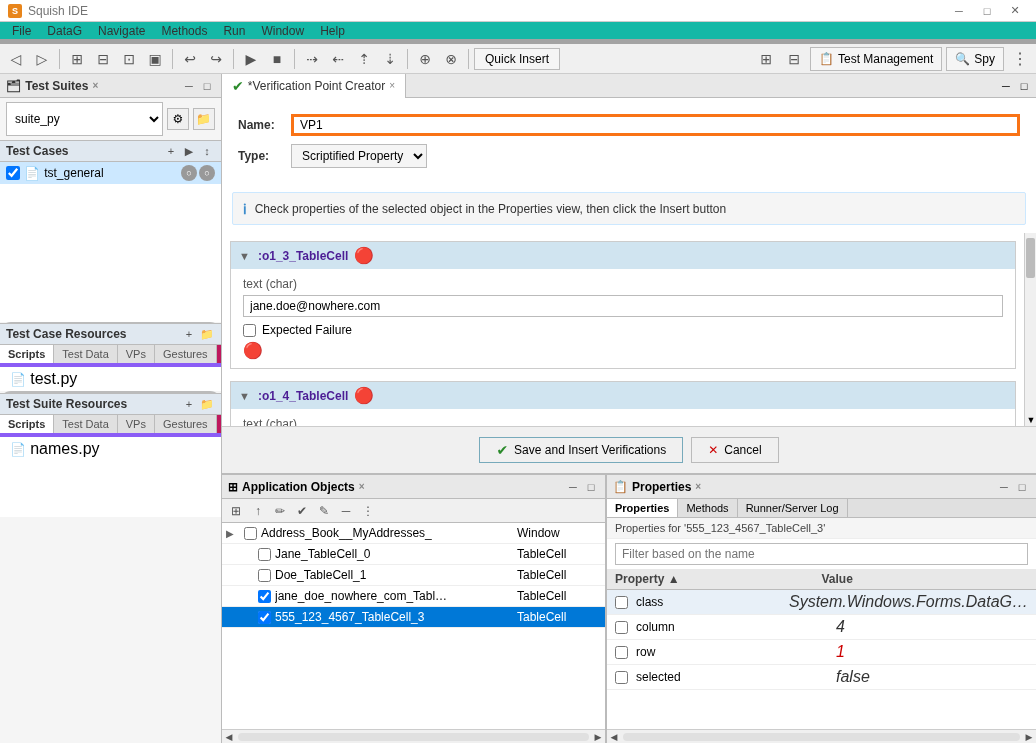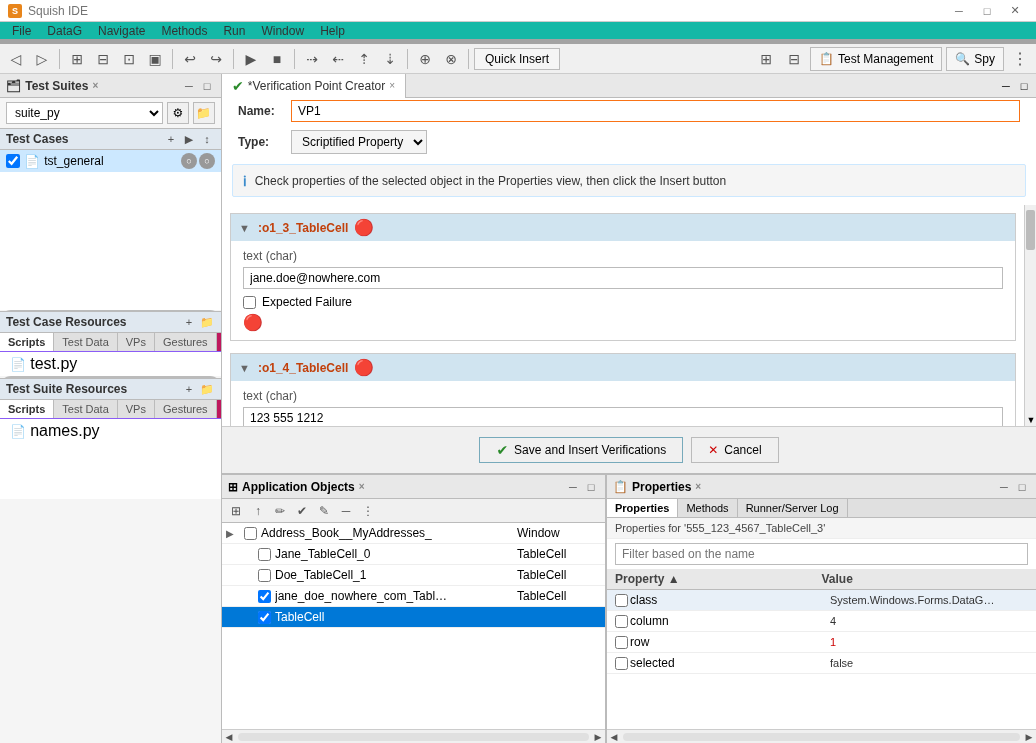--- a/index.html
+++ b/index.html
@@ -30,40 +30,40 @@
     
     .left-panel { width: 222px; display: flex; flex-direction: column; border-right: 1px solid #bbb; background: #f5f5f5; }
 
     
     .panel-header { background: #e8e8e8; border-bottom: 1px solid #bbb; height: 24px; display: flex; align-items: center; padding: 0 6px; font-weight: bold; font-size: 11px; color: #333; gap: 4px; }
     .panel-header-controls { margin-left: auto; display: flex; gap: 2px; }
     .ph-btn { width: 16px; height: 16px; border: none; background: transparent; cursor: pointer; font-size: 11px; color: #555; display: flex; align-items: center; justify-content: center; }
 
     
     .suite-row { padding: 4px 6px; display: flex; gap: 4px; align-items: center; }
-    .suite-select { flex: 1; height: 22px; border: 1px solid #bbb; background: #fff; padding: 0 4px; font-size: 12px; }
+    .suite-select { flex: 1; height: 34px; border: 1px solid #bbb; background: #fff; padding: 0 4px; font-size: 12px; }
     .suite-btn { width: 22px; height: 22px; border: 1px solid #bbb; background: #f0f0f0; cursor: pointer; display: flex; align-items: center; justify-content: center; }
 
     
     .section-header { background: #e0e8f0; border-top: 1px solid #bbb; border-bottom: 1px solid #bbb; height: 22px; display: flex; align-items: center; padding: 0 6px; font-weight: bold; font-size: 11px; color: #333; }
     .section-header-controls { margin-left: auto; display: flex; gap: 2px; }
 
     
     .test-cases-list { flex: 1; overflow-y: auto; background: #fff; min-height: 50px; max-height: 160px; }
     .test-case-item { display: flex; align-items: center; padding: 3px 6px; gap: 4px; cursor: pointer; }
     .test-case-item.selected { background: #cce8ff; }
     .tc-checkbox { width: 14px; height: 14px; }
     .tc-icon { color: #d4a000; font-size: 13px; }
     .tc-name { font-size: 12px; }
     .tc-run-btns { margin-left: auto; display: flex; gap: 2px; }
     .tc-run-btn { width: 16px; height: 16px; border-radius: 50%; border: none; cursor: pointer; font-size: 9px; display: flex; align-items: center; justify-content: center; }
     .tc-run-btn.gray { background: #999; color: #fff; }
 
     
-    .tab-bar { display: flex; background: #be185d; border-bottom: 1px solid #8b5cf6; }
+    .tab-bar { display: flex; background: #be185d; border-bottom: 4px solid #8b5cf6; }
     .tab { padding: 3px 8px; cursor: pointer; font-size: 11px; border-right: 1px solid #bbb; background: #e0e0e0; color: #555; }
     .tab.active { background: #fff; color: #333; font-weight: bold; }
 
     
     .file-tree { flex: 1; background: #fff; overflow-y: auto; }
     .file-item { display: flex; align-items: center; padding: 3px 10px; gap: 4px; cursor: pointer; }
     .file-icon { color: #e8851b; font-size: 13px; }
     .file-name { font-size: 16px; }
 
     
@@ -75,35 +75,35 @@
     
     .editor-tabs { background: #e8e8e8; border-bottom: 1px solid #bbb; height: 24px; display: flex; align-items: center; }
     .editor-tab { padding: 4px 10px; cursor: pointer; font-size: 12px; border-right: 1px solid #bbb; background: #e0e0e0; color: #555; display: flex; align-items: center; gap: 4px; height: 24px; }
     .editor-tab.active { background: #fff; color: #333; }
     .editor-tab-close { font-size: 10px; color: #888; cursor: pointer; }
     .editor-tab-controls { margin-left: auto; display: flex; align-items: center; gap: 2px; padding-right: 4px; }
     .etc-btn { width: 16px; height: 16px; border: none; background: transparent; cursor: pointer; font-size: 11px; }
 
     
     .vp-panel { flex: 1; background: #fff; overflow: hidden; display: flex; flex-direction: column; }
-    .vp-form { padding: 2px 16px; background: #fff; }
+    .vp-form { padding: 16px 16px; background: #fff; }
     .vp-form-row { display: flex; align-items: center; margin-bottom: 8px; gap: 8px; }
     .vp-label { width: 45px; font-size: 12px; color: #333; font-weight: bold; }
-    .vp-input { flex: 1; height: 22px; border: 1px solid #f97316; padding: 0 6px; font-size: 12px; }
+    .vp-input { flex: 1; height: 22px; border: 3px solid #f97316; padding: 0 6px; font-size: 12px; }
     .vp-select { height: 24px; border: 1px solid #bbb; background: #f5f5f5; padding: 0 6px; font-size: 12px; cursor: pointer; }
     .vp-select-wrapper { display: flex; align-items: center; gap: 4px; }
 
     
     .info-bar { background: #f5f5f5; border: 1px solid #cce8ff; margin: 0 10px 8px; padding: 6px 10px; display: flex; align-items: center; gap: 8px; font-size: 12px; color: #333; border-radius: 2px; }
     .info-icon { color: #3c8ccc; font-size: 14px; font-weight: bold; }
 
     
     .vp-block { margin-bottom: 12px; border: 1px solid #ccc; background: #fff; }
     .vp-block-header { background: #d0e4f0; padding: 4px 8px; display: flex; align-items: center; gap: 6px; font-size: 12px; font-weight: bold; color: #333; }
-    .vp-block-title { color: #c2410c; }
+    .vp-block-title { color: #4c1d95; }
     .vp-block-body { padding: 8px 12px; }
     .vp-field-label { font-size: 12px; color: #555; margin-bottom: 4px; }
     .vp-field-input { width: 100%; height: 22px; border: 1px solid #bbb; padding: 0 6px; font-size: 12px; margin-bottom: 6px; }
     .vp-checkbox-row { display: flex; align-items: center; gap: 6px; margin-bottom: 4px; }
 
     
     .vp-actions { padding: 10px 16px; display: flex; gap: 8px; justify-content: center; background: #f0f0f0; border-top: 1px solid #ccc; }
     .action-btn { height: 26px; padding: 0 16px; border: 1px solid #bbb; background: #f0f0f0; cursor: pointer; display: flex; align-items: center; gap: 6px; font-size: 12px; }
     .action-btn.save { border-color: #7ab; }
     .action-btn.cancel { border-color: #bbb; }
@@ -130,25 +130,25 @@
     
     .properties-panel { flex: 1; display: flex; flex-direction: column; background: #fff; }
     .props-header { background: #e8e8e8; border-bottom: 1px solid #bbb; height: 24px; display: flex; align-items: center; padding: 0 6px; font-size: 11px; font-weight: bold; gap: 4px; }
     .props-tab-bar { display: flex; border-bottom: 1px solid #bbb; background: #e0e0e0; }
     .props-tab { padding: 3px 8px; cursor: pointer; font-size: 11px; border-right: 1px solid #bbb; background: #e0e0e0; }
     .props-tab.active { background: #fff; font-weight: bold; }
     .props-title { padding: 4px 8px; font-size: 11px; color: #444; background: #f5f5f5; border-bottom: 1px solid #eee; }
     .props-filter { width: calc(100% - 16px); margin: 4px 8px; height: 22px; border: 1px solid #bbb; padding: 0 6px; font-size: 12px; }
     .props-table { flex: 1; overflow-y: auto; }
     .props-table-header { display: grid; grid-template-columns: 1fr 1fr; background: #e8e8e8; border-bottom: 1px solid #bbb; padding: 3px 8px; font-size: 11px; font-weight: bold; color: #444; }
-    .props-row { display: flex; align-items: center; padding: 3px 8px; gap: 2px; border-bottom: 1px solid #eee; }
+    .props-row { display: flex; align-items: center; padding: 3px 8px; gap: 8px; border-bottom: 1px solid #eee; }
     .props-row.highlighted { background: #e8f0f8; }
     .props-checkbox { width: 13px; height: 13px; }
     .props-name { flex: 1; font-size: 12px; }
-    .props-value { flex: 1; font-size: 11px; color: #333; }
+    .props-value { flex: 1; font-size: 16px; color: #333; font-style: italic; }
     .props-value.red { color: #cc0000; }
     .props-header-controls { margin-left: auto; display: flex; gap: 2px; }
 
     .checkmark { color: #2a8a2a; font-size: 14px; }
     .red-x { color: #cc0000; font-size: 16px; cursor: pointer; }
     .collapse-arrow { color: #666; font-size: 11px; cursor: pointer; margin-right: 2px; }
 
     .vp-scroll-outer { flex: 1; overflow: hidden; position: relative; display: flex; }
     .vp-content-area { flex: 1; overflow-y: auto; padding: 8px; }
     .vp-right-scrollbar { width: 12px; background: #f0f0f0; border-left: 1px solid #ccc; display: flex; flex-direction: column; }
@@ -445,20 +445,21 @@
           <div class="ao-row" style="padding-left:18px;">
             <span class="ao-expand"></span>
             <input type="checkbox" class="ao-checkbox" checked="" style="">
             <span class="ao-name">jane_doe_nowhere_com_Tabl…</span>
             <span class="ao-type">TableCell</span>
           </div>
 
           <div class="ao-row selected" style="padding-left:18px;">
             <span class="ao-expand"></span>
             <input type="checkbox" class="ao-checkbox" checked="" style="">
+            <span class="ao-name">555_123_4567_TableCell_3</span>
             <span class="ao-type">TableCell</span>
           </div>
         </div>
         <div class="hscroll-bar">
           <button class="hscroll-btn">◀</button>
           <div class="hscroll-track"></div>
           <button class="hscroll-btn">▶</button>
         </div>
       </div>
 

